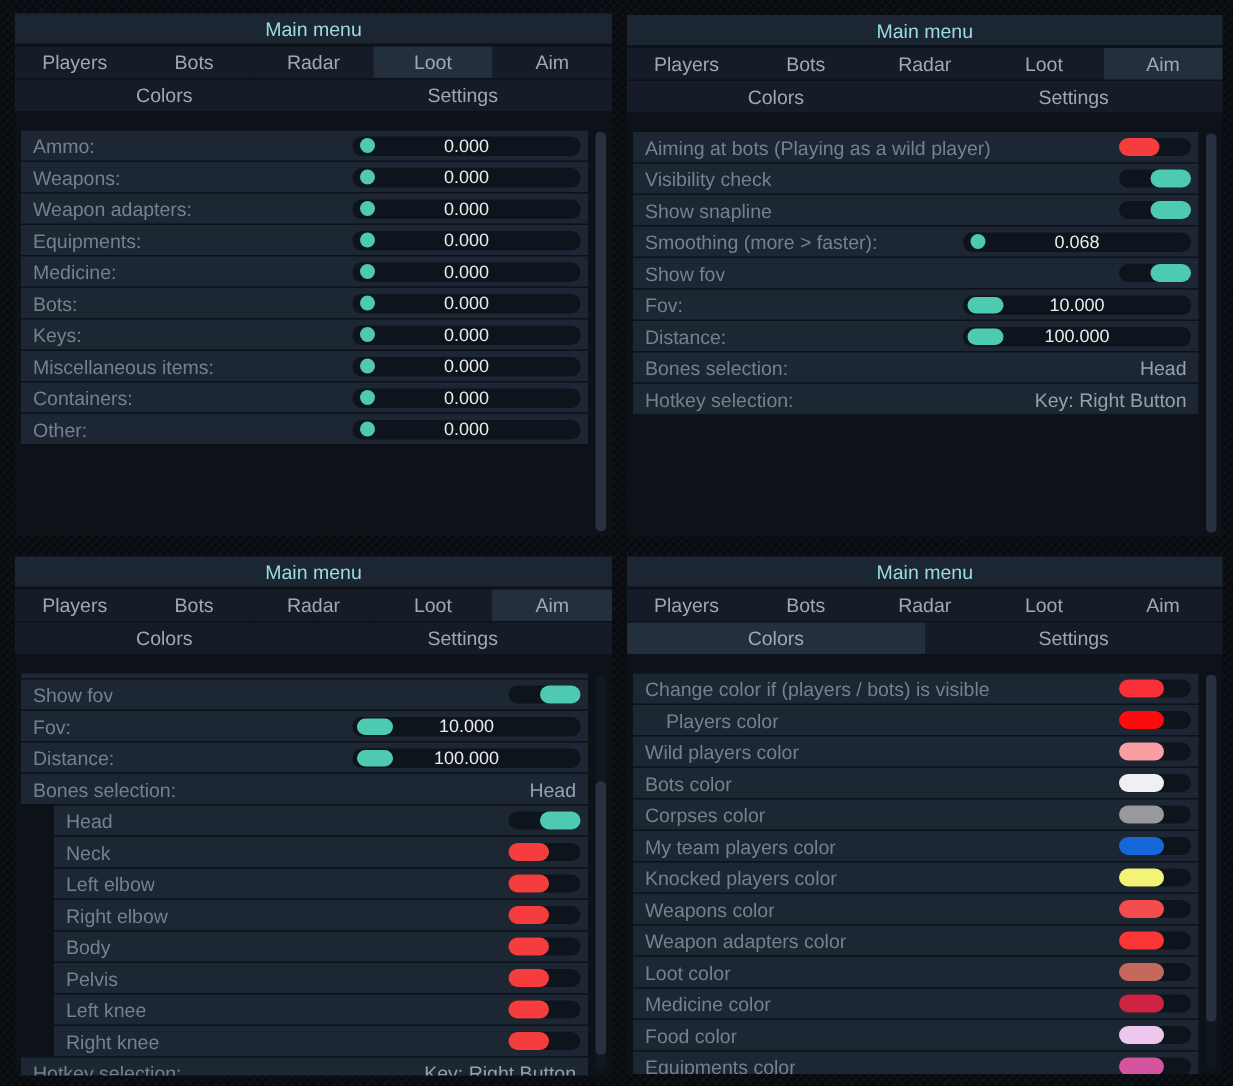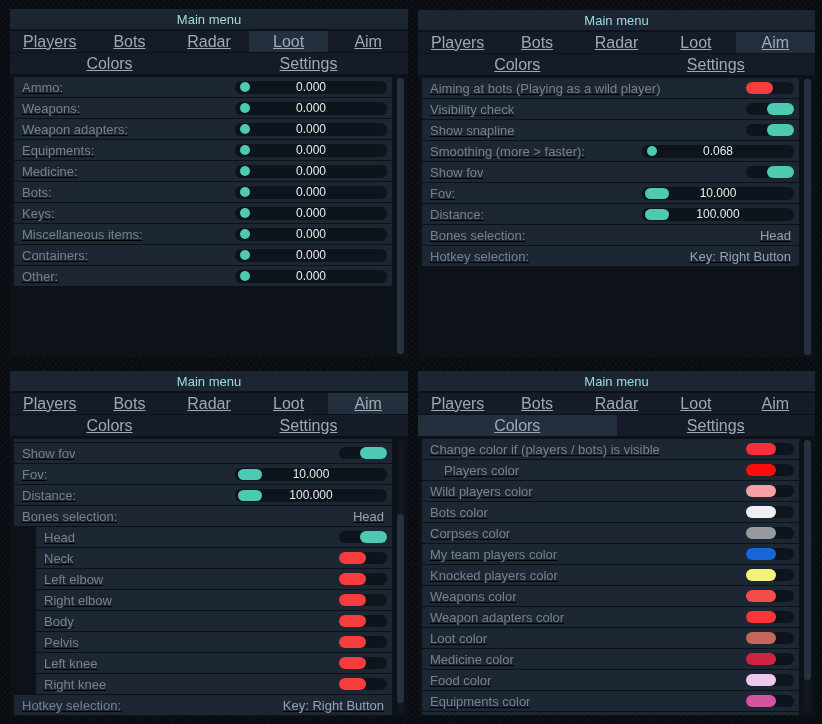--- a/index.html
+++ b/index.html
@@ -14,25 +14,25 @@
   .panel{position:absolute;background:#0d1118;display:flex;flex-direction:column;text-align:center;}
   .p-tl{left:10px;top:9px;width:398px;height:348px;}
   .p-tr{left:418px;top:10px;width:397px;height:348px;}
   .p-bl{left:10px;top:371px;width:398px;height:346px;}
   .p-br{left:418px;top:371px;width:397px;height:345px;}
 
   .titlebar{height:20px;background:#1c2633;display:flex;align-items:center;justify-content:center;
     color:#9cdcde;font-size:13px;flex:none;}
   .tabs{display:flex;height:21px;margin-top:2px;flex:none;}
   .tab{flex:1;display:flex;align-items:center;justify-content:center;background:#151c27;
-    color:#9ea9b4;font-size:16px;cursor:default;text-decoration:underline;}
+    color:#9ea9b4;font-size:13px;cursor:default;}
   .tab.active{background:#242f3d;}
   .subtabs{display:flex;height:21px;margin-top:1px;flex:none;}
 
-  .content{flex:1;margin-top:2px;position:relative;padding:1px 16px 0 4px;overflow:hidden;text-decoration:underline;}
+  .content{flex:1;margin-top:12px;position:relative;padding:1px 16px 0 4px;overflow:hidden;}
   .row{height:20px;background:#1d2734;margin-bottom:1px;display:flex;align-items:center;
     padding:0 5px 0 8px;}
   .row.indent{margin-left:22px;}
   .row.sliver{height:3px;}
   .label{color:#76818d;font-size:13px;white-space:nowrap;overflow:hidden;}
   .label.pad{padding-left:14px;}
 
   .slider{position:relative;width:152px;height:13px;background:#0e141c;border-radius:6px;
     margin-left:auto;flex:none;}
   .slider .val{position:absolute;left:0;top:0;right:0;bottom:0;display:flex;align-items:center;

